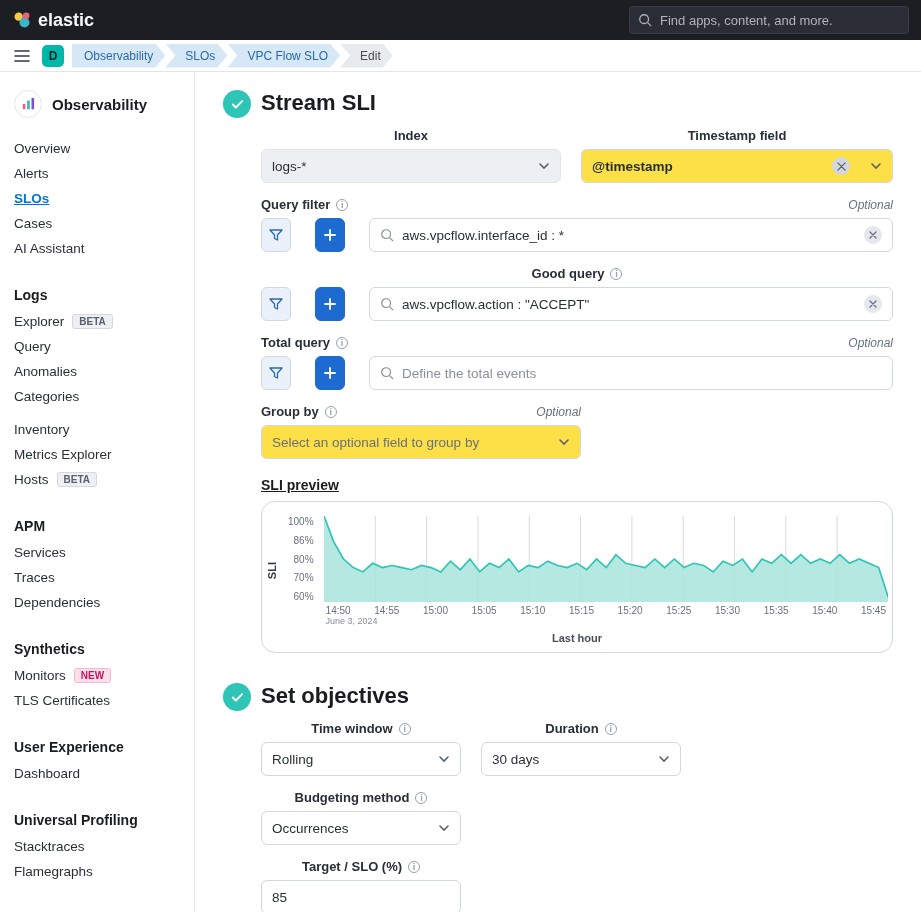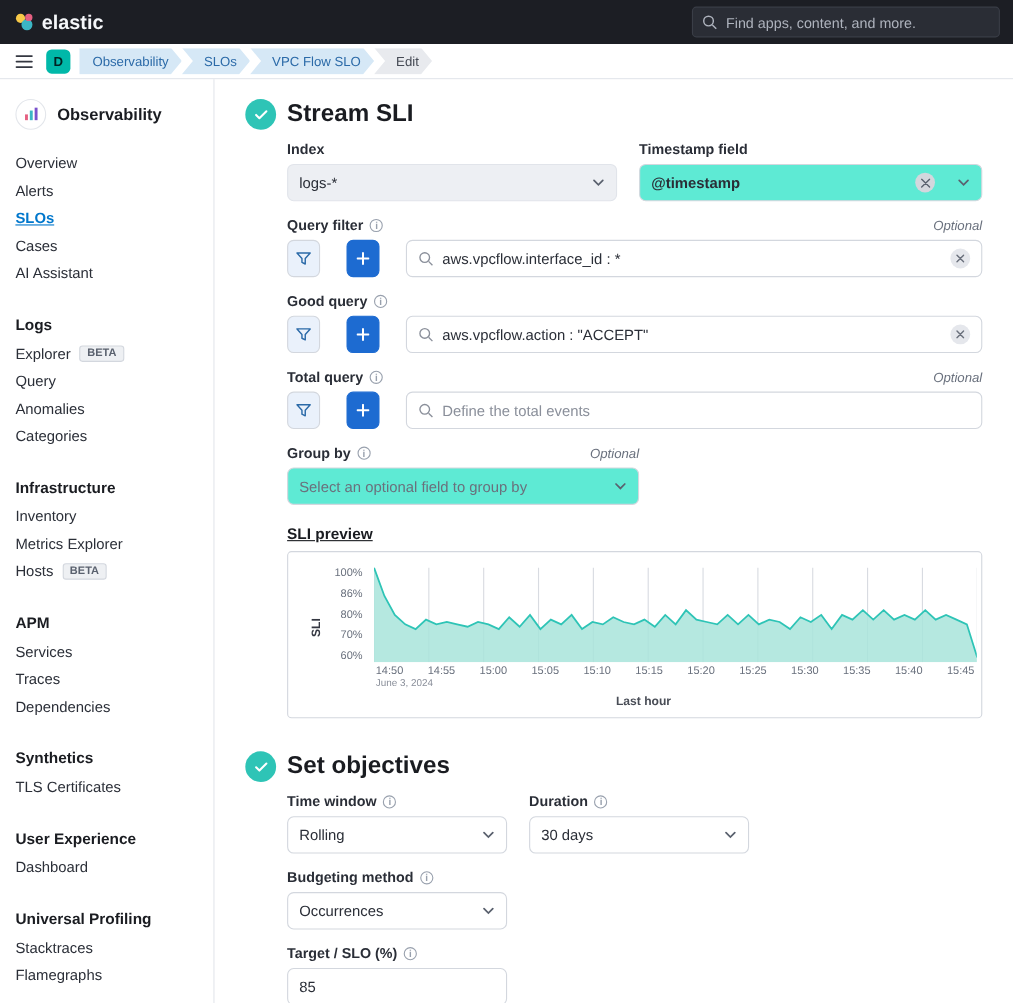--- a/index.html
+++ b/index.html
@@ -119,25 +119,25 @@
     position:absolute;left:-38px;top:0;
     width:28px;height:28px;border-radius:50%;background:var(--teal);
     display:flex;align-items:center;justify-content:center;color:#fff;
   }
   .step-dot svg{width:15px;height:15px;}
   .step h2{margin:0 0 12px 0;font-size:22px;font-weight:700;}
   .main-inner{margin-left:38px;}
 
   .row{display:flex;gap:20px;margin-bottom:14px;}
   .col{flex:1;min-width:0;}
-  .field-label{display:flex;align-items:center;gap:6px;font-size:13px;font-weight:600;margin-bottom:6px;color:#2a2e37;}
+  .field-label{display:flex;align-items:center;gap:6px;font-size:13px;font-weight:600;margin-bottom:6px;color:#2a2e37;justify-content:center;}
   .field-label .info{width:12px;height:12px;border:1px solid #98a0ad;border-radius:50%;display:inline-flex;align-items:center;justify-content:center;font-size:9px;color:#98a0ad;}
   .field-label .optional{margin-left:auto;font-weight:400;font-size:12px;color:var(--muted);font-style:italic;}
   .control{
-    height:34px;border:1px solid var(--border);border-radius:6px;background:#5eead4;
+    height:34px;border:1px solid var(--border);border-radius:6px;background:#fde047;
     display:flex;align-items:center;padding:0 10px;font-size:13.5px;color:#2a2e37;gap:8px;
   }
   .control.select{position:relative;}
   .control.muted-bg{background:#edeff3;border-color:#e1e4ea;}
   .control .caret{margin-left:auto;width:12px;height:12px;color:#5a616e;}
   .control .x-btn{
     margin-left:auto;width:18px;height:18px;border-radius:50%;background:#d4d7dd;color:#5a616e;
     display:flex;align-items:center;justify-content:center;
   }
   .control .x-btn svg{width:9px;height:9px;}
@@ -161,21 +161,21 @@
     width:18px;height:18px;border-radius:50%;background:#e5e7ec;color:#6a707c;
     display:flex;align-items:center;justify-content:center;flex:0 0 auto;
   }
   .q-input .clear svg{width:8px;height:8px;}
 
   .groupby .control{width:320px;}
   .groupby .placeholder{color:#6a707c;}
 
   
   .preview-title{font-weight:700;font-size:14px;margin:18px 0 8px 0;text-decoration:underline;}
-  .chart-card{border:1px solid var(--border);border-radius:4px;padding:8px 0 8px 16px;}
+  .chart-card{border:1px solid var(--border);border-radius:14px;padding:8px 0 8px 0;}
   .chart-body{display:flex;padding:6px 4px 0 4px;gap:8px;}
   .yaxis-title{writing-mode:vertical-rl;transform:rotate(180deg);font-size:11px;font-weight:700;color:#343741;align-self:center;}
   .yaxis{display:flex;flex-direction:column;justify-content:space-between;height:86px;font-size:10px;color:#69707d;text-align:right;padding:0 2px;}
   .plot{flex:1;position:relative;}
   .plotarea{position:relative;height:86px;width:100%;}
   .plotarea svg{width:100%;height:86px;display:block;}
   .xticks{display:flex;justify-content:space-between;font-size:10px;color:#69707d;margin-top:3px;padding:0 2px;}
   .xsub{font-size:9px;color:#8a8f9a;padding-left:2px;}
   .chart-sub{text-align:center;font-size:11px;font-weight:600;color:#494d56;margin-top:6px;}
 
@@ -289,21 +289,20 @@
         </div>
       <div class="side-link">
           <span>Anomalies</span>
         </div>
       <div class="side-link">
           <span>Categories</span>
         </div>
     </div>
 
     <div class="side-group">
-      <div class="side-head">Infrastructure</div>
       <div class="side-link">
           <span>Inventory</span>
         </div>
       <div class="side-link">
           <span>Metrics Explorer</span>
         </div>
       <div class="side-link">
           <span>Hosts</span>
           <span class="badge">BETA</span>
         </div>
@@ -317,20 +316,24 @@
       <div class="side-link">
           <span>Traces</span>
         </div>
       <div class="side-link">
           <span>Dependencies</span>
         </div>
     </div>
 
     <div class="side-group">
       <div class="side-head">Synthetics</div>
+      <div class="side-link">
+          <span>Monitors</span>
+          <span class="badge new">NEW</span>
+        </div>
       <div class="side-link">
           <span>TLS Certificates</span>
         </div>
     </div>
 
     <div class="side-group">
       <div class="side-head">User Experience</div>
       <div class="side-link">
           <span>Dashboard</span>
         </div>

